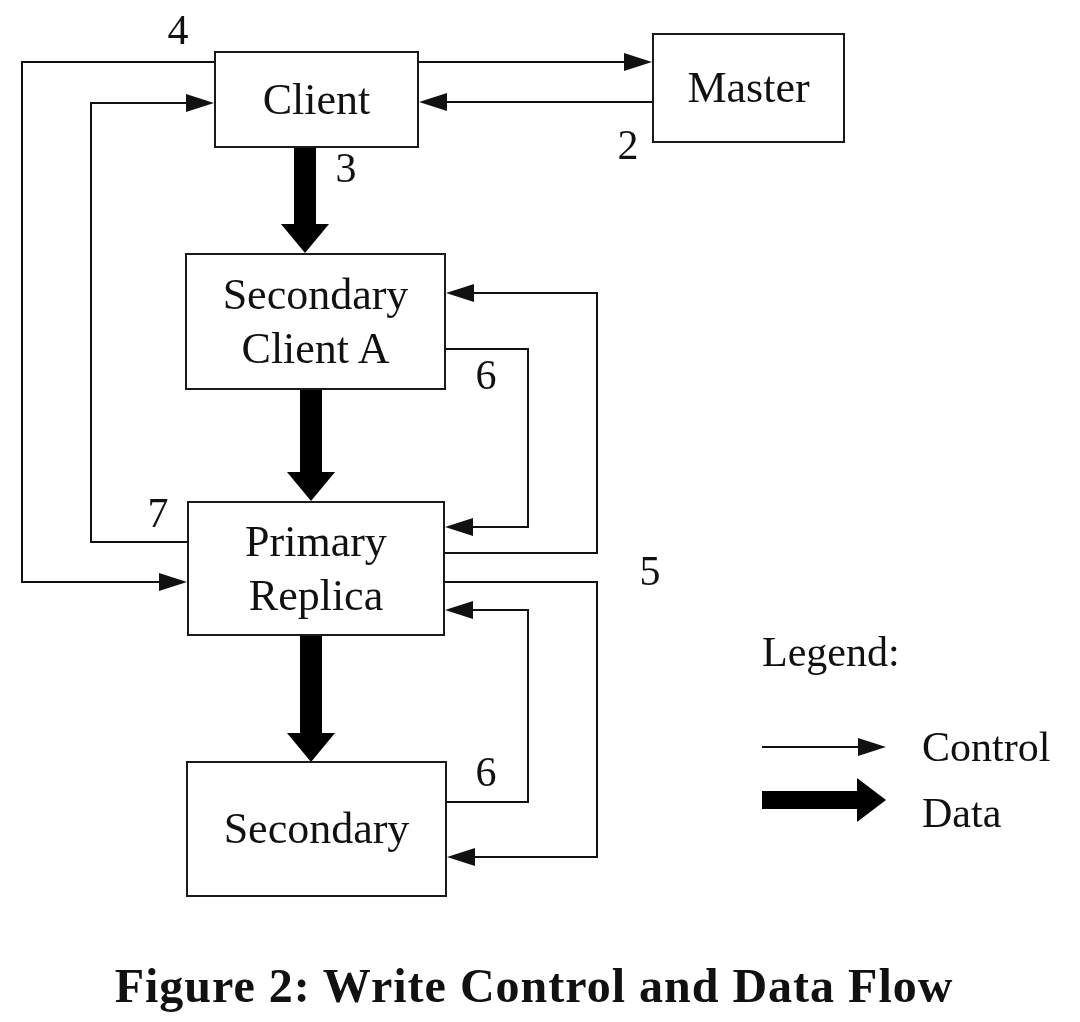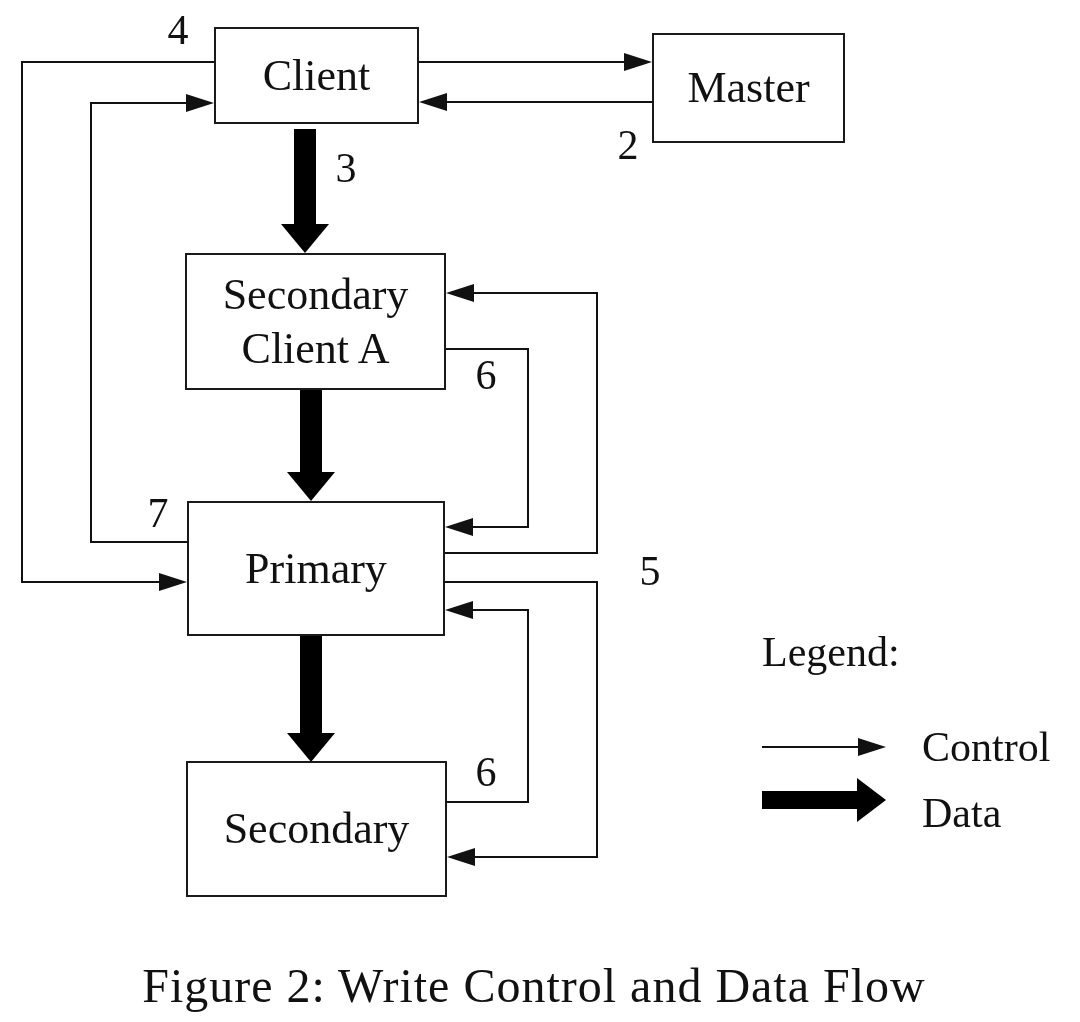--- a/index.html
+++ b/index.html
@@ -46,21 +46,21 @@
     font-size: 42px;
     z-index: 3;
   }
   .caption {
     position: absolute;
     left: 0;
     top: 958px;
     width: 1068px;
     text-align: center;
     font-size: 48px;
-    font-weight: 400;
+    font-weight: 700;
     letter-spacing: 1px;
     z-index: 3;
   }
   svg { display: block; }
 </style>
 </head>
 <body>
 
 <div class="canvas">
 
@@ -122,35 +122,36 @@
     <g>
       <line x1="762" y1="747" x2="860" y2="747" stroke="#111" stroke-width="2"></line>
       <polygon points="886,747 858,738 858,756" fill="#111"></polygon>
     </g>
     <g>
       <rect x="762" y="791" width="97" height="18" fill="#000"></rect>
       <polygon points="886,800 857,778 857,822" fill="#000"></polygon>
     </g>
   </svg>
 
-  <div class="node" style="left:214px; top:27px; width:205px; height:97px;">
+  <div class="node" style="left:214px; top:51px; width:205px; height:97px;">
     <span>Client</span>
   </div>
 
   <div class="node" style="left:652px; top:33px; width:193px; height:110px;">
     <span>Master</span>
   </div>
 
   <div class="node" style="left:185px; top:253px; width:261px; height:137px;">
     <span>Secondary</span>
     <span>Client A</span>
   </div>
 
   <div class="node" style="left:187px; top:501px; width:258px; height:135px;">
     <span>Primary</span>
+    <span>Replica</span>
   </div>
 
   <div class="node" style="left:186px; top:761px; width:261px; height:136px;">
     <span>Secondary</span>
   </div>
 
   <div class="num-label" style="left:178px; top:30px;">4</div>
   <div class="num-label" style="left:628px; top:145px;">2</div>
   <div class="num-label" style="left:346px; top:168px;">3</div>
   <div class="num-label" style="left:158px; top:513px;">7</div>

